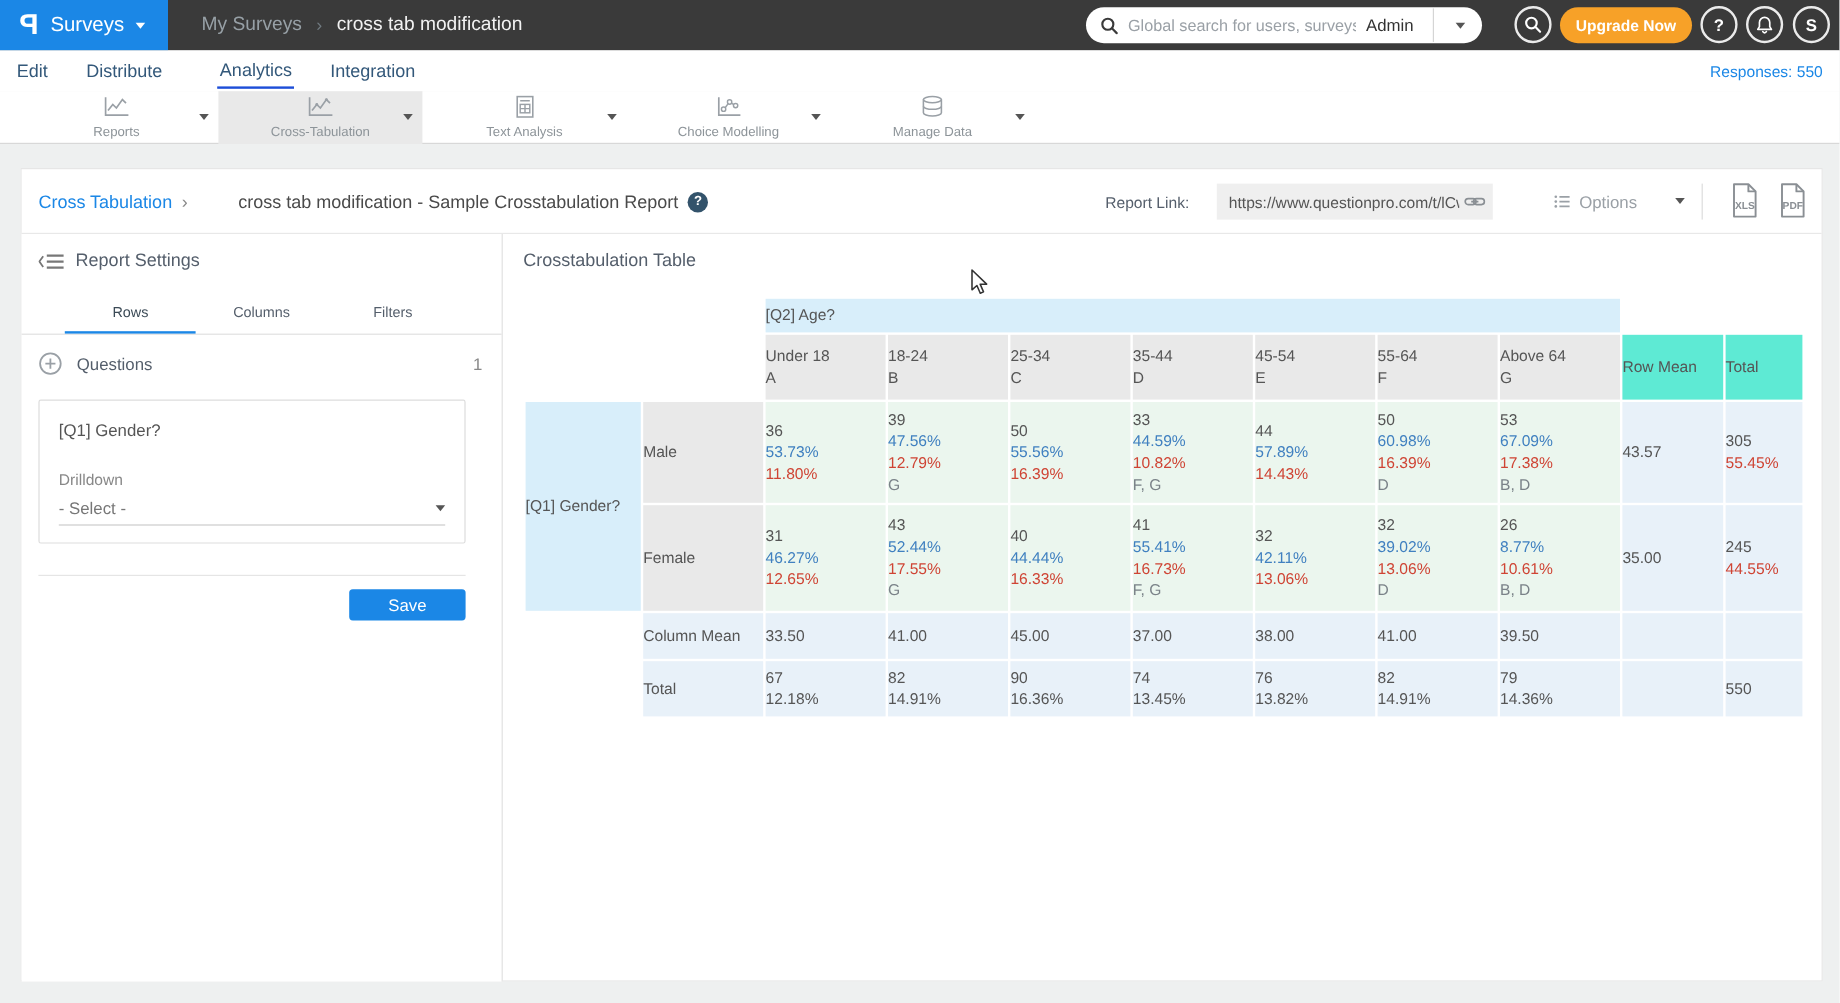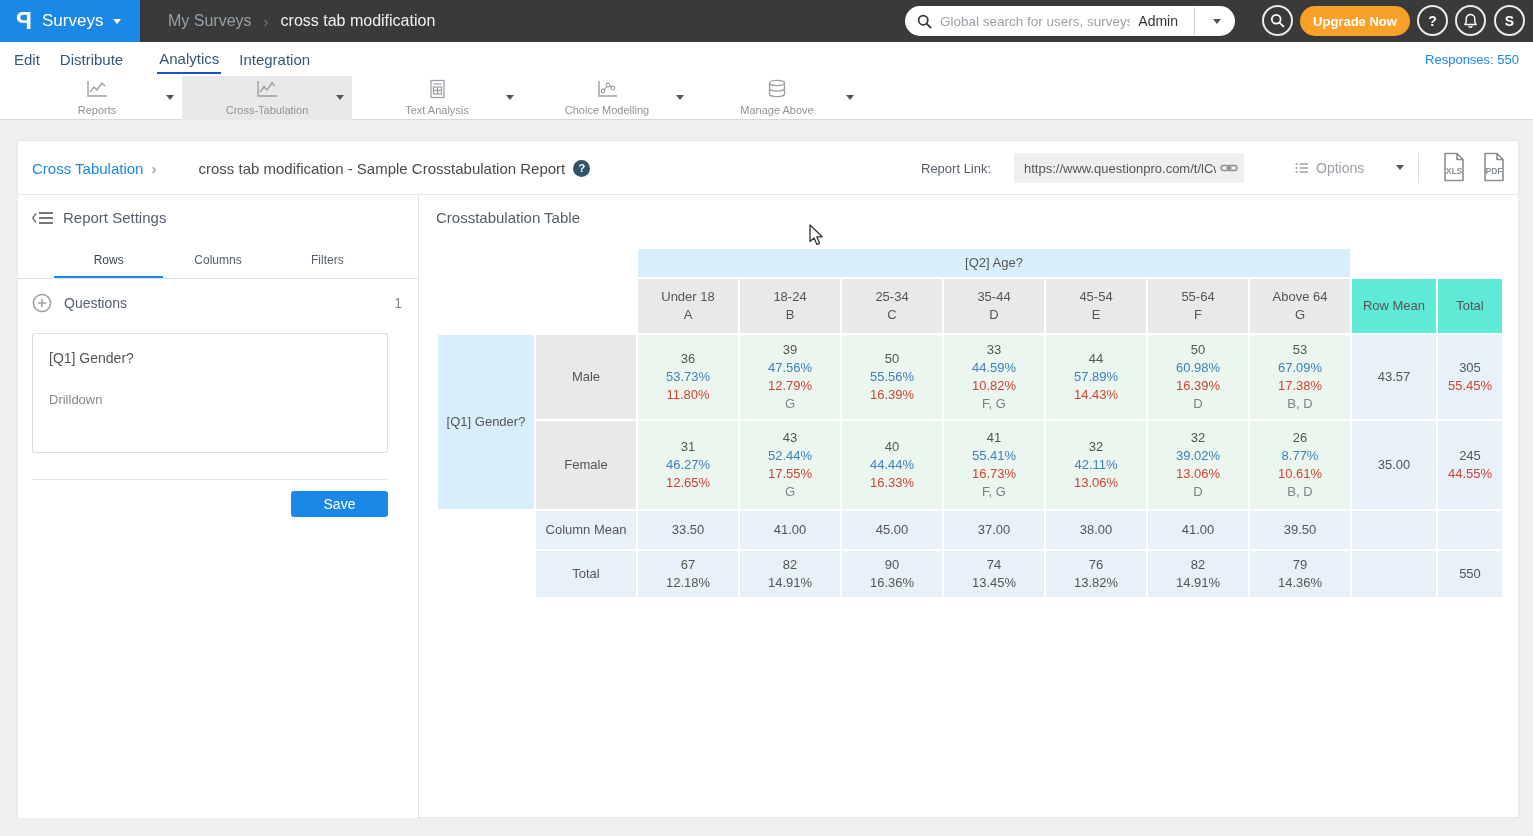--- a/index.html
+++ b/index.html
@@ -20,21 +20,21 @@
   .search-pill { position:absolute; left:905px; top:6px; width:330px; height:30px; background:#fff; border-radius:15px; display:flex; align-items:center; padding:0 10px 0 12px; gap:8px; }
   .search-pill input { border:none; outline:none; flex:1; font-size:13.5px; color:#333; font-family:inherit; background:transparent; }
   .search-pill input::placeholder { color:#9aa0a6; }
   .scope { color:#333; font-size:14px; padding-right:8px; }
   .pill-div { width:1px; height:28px; background:#d5d5d5; }
   .pill-caret-btn { padding:0 4px 0 10px; cursor:pointer; display:flex; align-items:center; }
   .circle-btn { position:absolute; top:5px; width:31px; height:31px; border:2px solid rgba(255,255,255,.9); border-radius:50%; display:flex; align-items:center; justify-content:center; color:#fff; font-size:14px; font-weight:700; cursor:pointer; }
   .upgrade { position:absolute; left:1300px; top:6px; width:110px; height:30px; background:#f7a128; border-radius:15px; color:#fff; font-size:13px; font-weight:700; display:flex; align-items:center; justify-content:center; cursor:pointer; }
 
   
-  .menubar { position:absolute; left:0; top:42px; width:1533px; height:34px; background:#fff; display:flex; align-items:center; padding-left:12px; gap:16px; }
+  .menubar { position:absolute; left:0; top:42px; width:1533px; height:34px; background:#fff; display:flex; align-items:center; padding-left:12px; gap:28px; }
   .menu-item { font-size:15px; color:#33587a; padding:6px 2px 5px; cursor:pointer; }
   .menu-item.active { border-bottom:2px solid #1d4ed8;margin-left:16px; }
   .responses { position:absolute; right:14px; top:0; height:34px; display:flex; align-items:center; color:#1b87e6; font-size:13px; }
 
   
   .toolbar { position:absolute; left:0; top:76px; width:1533px; height:44px; background:#fff; border-bottom:1px solid #d8d8d8; }
   .tool { position:absolute; top:0; width:170px; height:44px; cursor:pointer; }
   .tool.active { background:#e9e9e9; }
   .tool .ticon { position:absolute; left:0; right:0; top:3px; display:flex; justify-content:center; }
   .tool .tlabel { position:absolute; left:0; right:0; bottom:4px; text-align:center; font-size:11px; color:#8d9499; }
@@ -70,21 +70,21 @@
   .drill-label { font-size:13px; color:#888; margin-top:26px; }
   .select { margin-top:8px; display:flex; align-items:center; border-bottom:1px solid #ccc; padding-bottom:6px; cursor:pointer; }
   .select .val { flex:1; font-size:14px; color:#777; }
   .panel-hr { position:absolute; left:14px; top:284px; width:356px; border-top:1px solid #e5e5e5; }
   .save-btn { position:absolute; left:273px; top:296px; width:97px; height:26px; background:#1b87e6; border:none; border-radius:3px; color:#fff; font-size:14px; font-family:inherit; cursor:pointer; }
 
   
   .main { position:absolute; left:402px; top:54px; right:0; bottom:0; }
   .table-title { position:absolute; left:16px; top:14px; font-size:15px; color:#545e6b; }
   table.xtab { position:absolute; left:16px; top:52px; border-collapse:separate; border-spacing:2px; font-size:13px; color:#555; }
-  .xtab td { text-align:center; vertical-align:middle; line-height:18px; }
+  .xtab td { vertical-align:middle; line-height:18px; }
   .xtab .empty { background:transparent; }
   .hdr-q2 { background:#d8eefa; height:28px; }
   .hdr-age { background:#e9e9e9; height:54px; }
   .hdr-blue { background:#5eead4; }
   .q1cell { background:#d8eefa; }
   .glabel { background:#e9e9e9; }
   .dcell { background:#ebf6ee; }
   .bcell { background:#e8f1f9; }
   .rp { color:#4080c0; }
   .cp { color:#cf4434; }
@@ -200,21 +200,21 @@
     <span class="tcaret caret dark"></span>
   </div>
   <div class="tool" style="left:692px;">
     <span class="ticon">
         <svg class="ic" width="22" height="21" viewBox="0 0 22 21">
           <ellipse cx="11" cy="4" rx="7.5" ry="2.6" fill="none" stroke="#9aa0a6" stroke-width="1.3"></ellipse>
           <path d="M3.5 4v5.5c0 1.4 3.4 2.6 7.5 2.6s7.5-1.2 7.5-2.6V4" fill="none" stroke="#9aa0a6" stroke-width="1.3"></path>
           <path d="M3.5 9.5V15c0 1.4 3.4 2.6 7.5 2.6s7.5-1.2 7.5-2.6V9.5" fill="none" stroke="#9aa0a6" stroke-width="1.3"></path>
         </svg>
       </span>
-    <span class="tlabel">Manage Above</span>
+    <span class="tlabel">Manage Data</span>
     <span class="tcaret caret dark"></span>
   </div>
 </div>
 
 <div class="card">
 
   <div class="card-header">
     <div class="crumb">
       <a>Cross Tabulation</a>
       <span class="sep">›</span>
@@ -281,20 +281,24 @@
           <circle cx="10" cy="10" r="8.6" fill="none" stroke="#9aa0a6" stroke-width="1.5"></circle>
           <line x1="10" y1="5.8" x2="10" y2="14.2" stroke="#9aa0a6" stroke-width="1.5"></line>
           <line x1="5.8" y1="10" x2="14.2" y2="10" stroke="#9aa0a6" stroke-width="1.5"></line>
         </svg>
       <span>Questions</span>
       <span class="q-count">1</span>
     </div>
     <div class="q-card">
       <div class="q-title">[Q1] Gender?</div>
       <div class="drill-label">Drilldown</div>
+      <div class="select">
+        <span class="val">- Select -</span>
+        <span class="caret dark"></span>
+      </div>
     </div>
     <div class="panel-hr"></div>
     <button class="save-btn">Save</button>
   </div>
 
   <div class="main">
     <div class="table-title">Crosstabulation Table</div>
 
     <table class="xtab">
       <colgroup>

